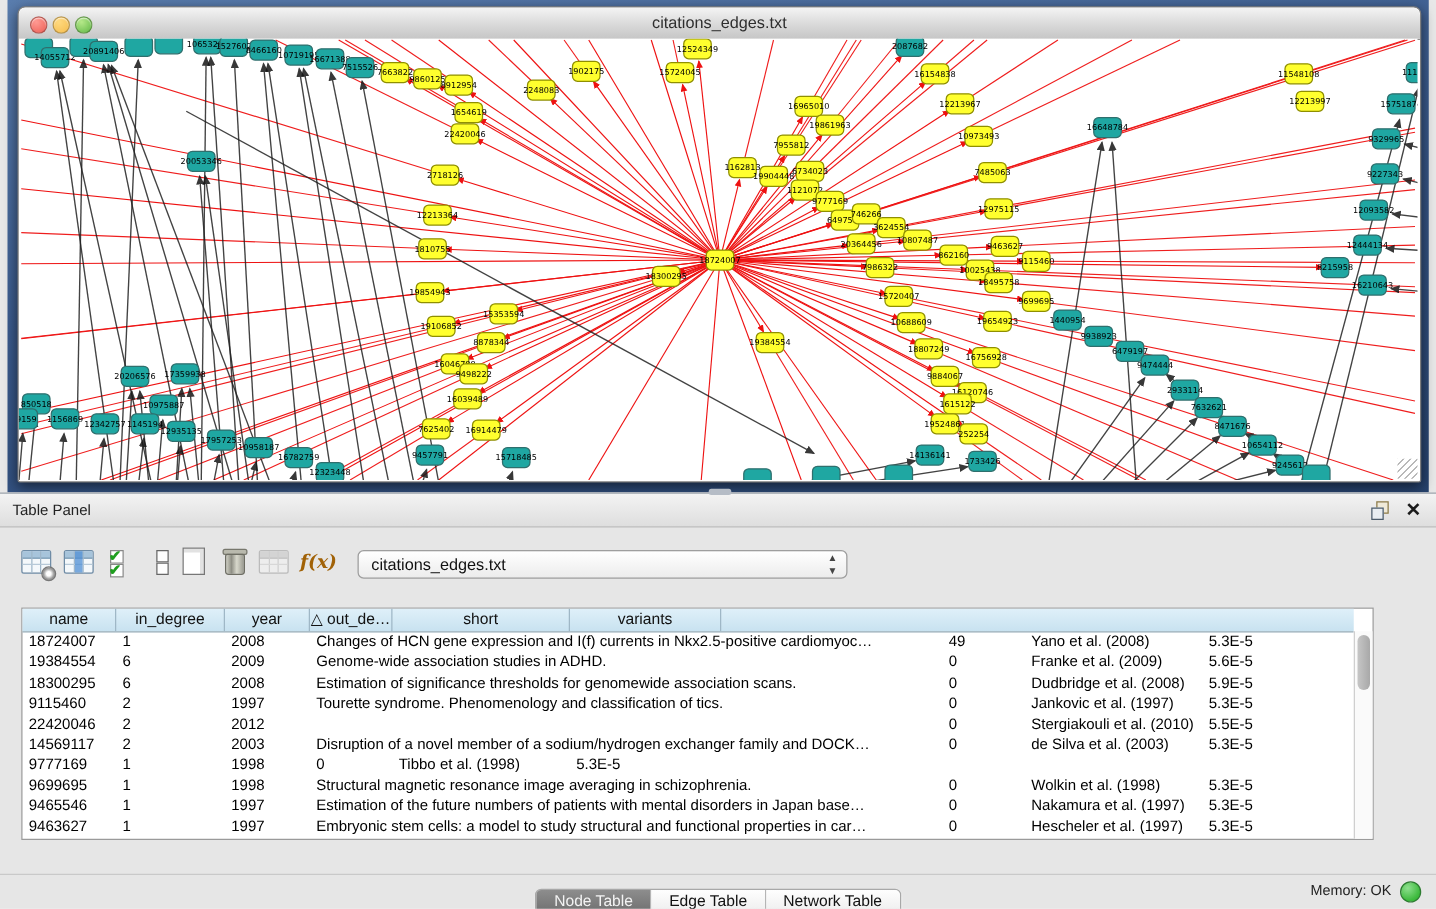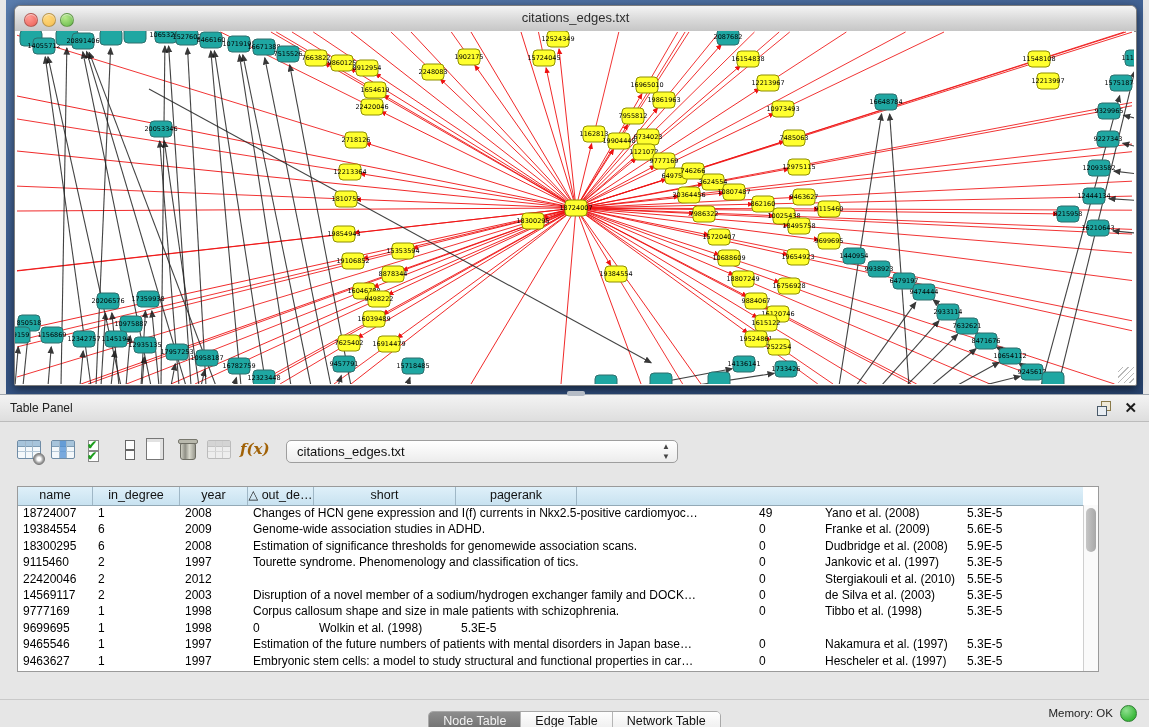--- a/index.html
+++ b/index.html
@@ -828,21 +828,21 @@
     </div>
   </div>
 
   <div id="tbl">
     <div id="thead">
         <div class="th" style="width: 75px;">name</div>
         <div class="th" style="width: 87px;">in_degree</div>
         <div class="th" style="width: 68px;">year</div>
         <div class="th" style="width: 66px;">△ out_de…</div>
         <div class="th" style="width: 142px;">short</div>
-        <div class="th" style="width: 121px;">pagerank</div>
+        <div class="th" style="width: 121px;">variants</div>
       </div>
     <div id="tbody">
         <div class="tr">
           <div class="td" style="width: 75px;">18724007</div>
           <div class="td" style="width: 87px;">1</div>
           <div class="td" style="width: 68px;">2008</div>
           <div class="td" style="width: 506px;">Changes of HCN gene expression and I(f) currents in Nkx2.5-positive cardiomyoc…</div>
           <div class="td" style="width: 66px;">49</div>
           <div class="td" style="width: 142px;">Yano et al. (2008)</div>
           <div class="td" style="width: 121px;">5.3E-5</div>
@@ -889,29 +889,29 @@
           <div class="td" style="width: 68px;">2003</div>
           <div class="td" style="width: 506px;">Disruption of a novel member of a sodium/hydrogen exchanger family and DOCK…</div>
           <div class="td" style="width: 66px;">0</div>
           <div class="td" style="width: 142px;">de Silva et al. (2003)</div>
           <div class="td" style="width: 121px;">5.3E-5</div>
         </div>
         <div class="tr">
           <div class="td" style="width: 75px;">9777169</div>
           <div class="td" style="width: 87px;">1</div>
           <div class="td" style="width: 68px;">1998</div>
-          <div class="td" style="width: 506px;">Corpus callosum shape and size in male patients with schizophrenia.</div>
           <div class="td" style="width: 66px;">0</div>
           <div class="td" style="width: 142px;">Tibbo et al. (1998)</div>
           <div class="td" style="width: 121px;">5.3E-5</div>
         </div>
         <div class="tr">
           <div class="td" style="width: 75px;">9699695</div>
           <div class="td" style="width: 87px;">1</div>
           <div class="td" style="width: 68px;">1998</div>
+          <div class="td" style="width: 506px;">Structural magnetic resonance image averaging in schizophrenia.</div>
           <div class="td" style="width: 66px;">0</div>
           <div class="td" style="width: 142px;">Wolkin et al. (1998)</div>
           <div class="td" style="width: 121px;">5.3E-5</div>
         </div>
         <div class="tr">
           <div class="td" style="width: 75px;">9465546</div>
           <div class="td" style="width: 87px;">1</div>
           <div class="td" style="width: 68px;">1997</div>
           <div class="td" style="width: 506px;">Estimation of the future numbers of patients with mental disorders in Japan base…</div>
           <div class="td" style="width: 66px;">0</div>

